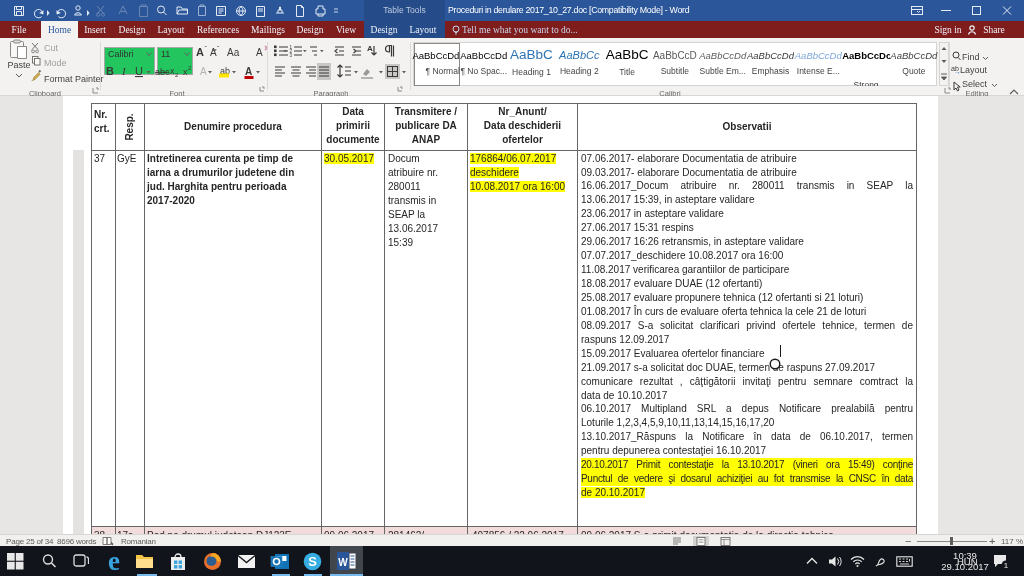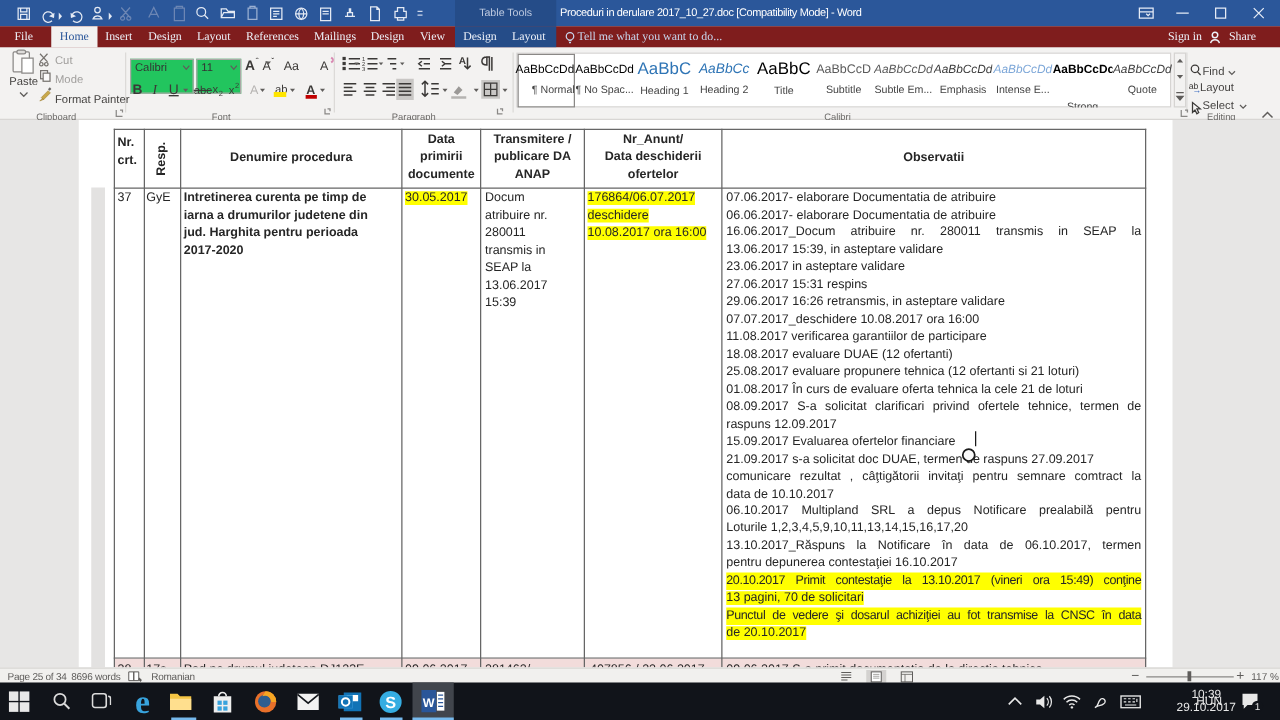--- a/index.html
+++ b/index.html
@@ -369,21 +369,21 @@
   <div class="doctxt b abs" style="left:578px;top:24px;width:338px;text-align:center;">Observatii</div>
 
   <div class="doctxt abs" style="left:94px;top:56px;">37</div>
   <div class="doctxt abs" style="left:117px;top:56px;">GyE</div>
   <div class="doctxt b abs" style="left:147px;top:56px;width:171px;">Intretinerea curenta pe timp de<br>iarna a drumurilor judetene din<br>jud. Harghita pentru perioada<br>2017-2020</div>
   <div class="doctxt abs" style="left:324px;top:56px;"><span class="hl">30.05.2017</span></div>
   <div class="doctxt abs" style="left:388px;top:56px;width:76px;">Docum<br>atribuire nr.<br>280011<br>transmis in<br>SEAP la<br>13.06.2017<br>15:39</div>
   <div class="doctxt abs" style="left:470px;top:56px;width:106px;"><span class="hl">176864/06.07.2017</span><br><span class="hl">deschidere</span><br><span class="hl">10.08.2017 ora 16:00</span></div>
   <div class="doctxt abs" style="left:581px;top:55.6px;width:332px;">
     <div>07.06.2017- elaborare Documentatia de atribuire</div>
-    <div>06.06.2017- elaborare Documentatia de atribuire</div>
+    <div>09.03.2017- elaborare Documentatia de atribuire</div>
     <div class="just">16.06.2017_Docum atribuire nr. 280011 transmis in SEAP la</div>
     <div>13.06.2017 15:39, in asteptare validare</div>
     <div>23.06.2017 in asteptare validare</div>
     <div>27.06.2017 15:31 respins</div>
     <div>29.06.2017 16:26 retransmis, in asteptare validare</div>
     <div>07.07.2017_deschidere 10.08.2017 ora 16:00</div>
     <div>11.08.2017 verificarea garantiilor de participare</div>
     <div>18.08.2017 evaluare DUAE (12 ofertanti)</div>
     <div>25.08.2017 evaluare propunere tehnica (12 ofertanti si 21 loturi)</div>
     <div>01.08.2017 În curs de evaluare oferta tehnica la cele 21 de loturi</div>
@@ -391,21 +391,20 @@
     <div>raspuns 12.09.2017</div>
     <div>15.09.2017 Evaluarea ofertelor financiare</div>
     <div>21.09.2017 s-a solicitat doc DUAE, termen de raspuns 27.09.2017</div>
     <div class="just">comunicare rezultat , câţtigătorii invitaţi pentru semnare comtract la</div>
     <div>data de 10.10.2017</div>
     <div class="just">06.10.2017 Multipland SRL a depus Notificare prealabilă  pentru</div>
     <div>Loturile 1,2,3,4,5,9,10,11,13,14,15,16,17,20</div>
     <div class="just">13.10.2017_Răspuns la Notificare în data de 06.10.2017, termen</div>
     <div>pentru depunerea contestaţiei 16.10.2017</div>
     <div class="just hl">20.10.2017 Primit contestaţie la 13.10.2017 (vineri ora 15:49) conţine</div>
-    <div><span class="hl">13 pagini, 70 de solicitari</span></div>
     <div class="just hl">Punctul de vedere şi dosarul achiziţiei au fot transmise la CNSC în data</div>
     <div><span class="hl">de 20.10.2017</span></div>
   </div>
 
   <div class="doctxt abs" style="left:94px;top:432.5px;">38</div>
   <div class="doctxt abs" style="left:117px;top:432.5px;">17s</div>
   <div class="doctxt abs" style="left:147px;top:432.5px;">Pod pe drumul judetean DJ123E</div>
   <div class="doctxt abs" style="left:324px;top:432.5px;">09.06.2017</div>
   <div class="doctxt abs" style="left:388px;top:432.5px;">281462/</div>
   <div class="doctxt abs" style="left:472px;top:432.5px;">407856 / 22.06.2017</div>

